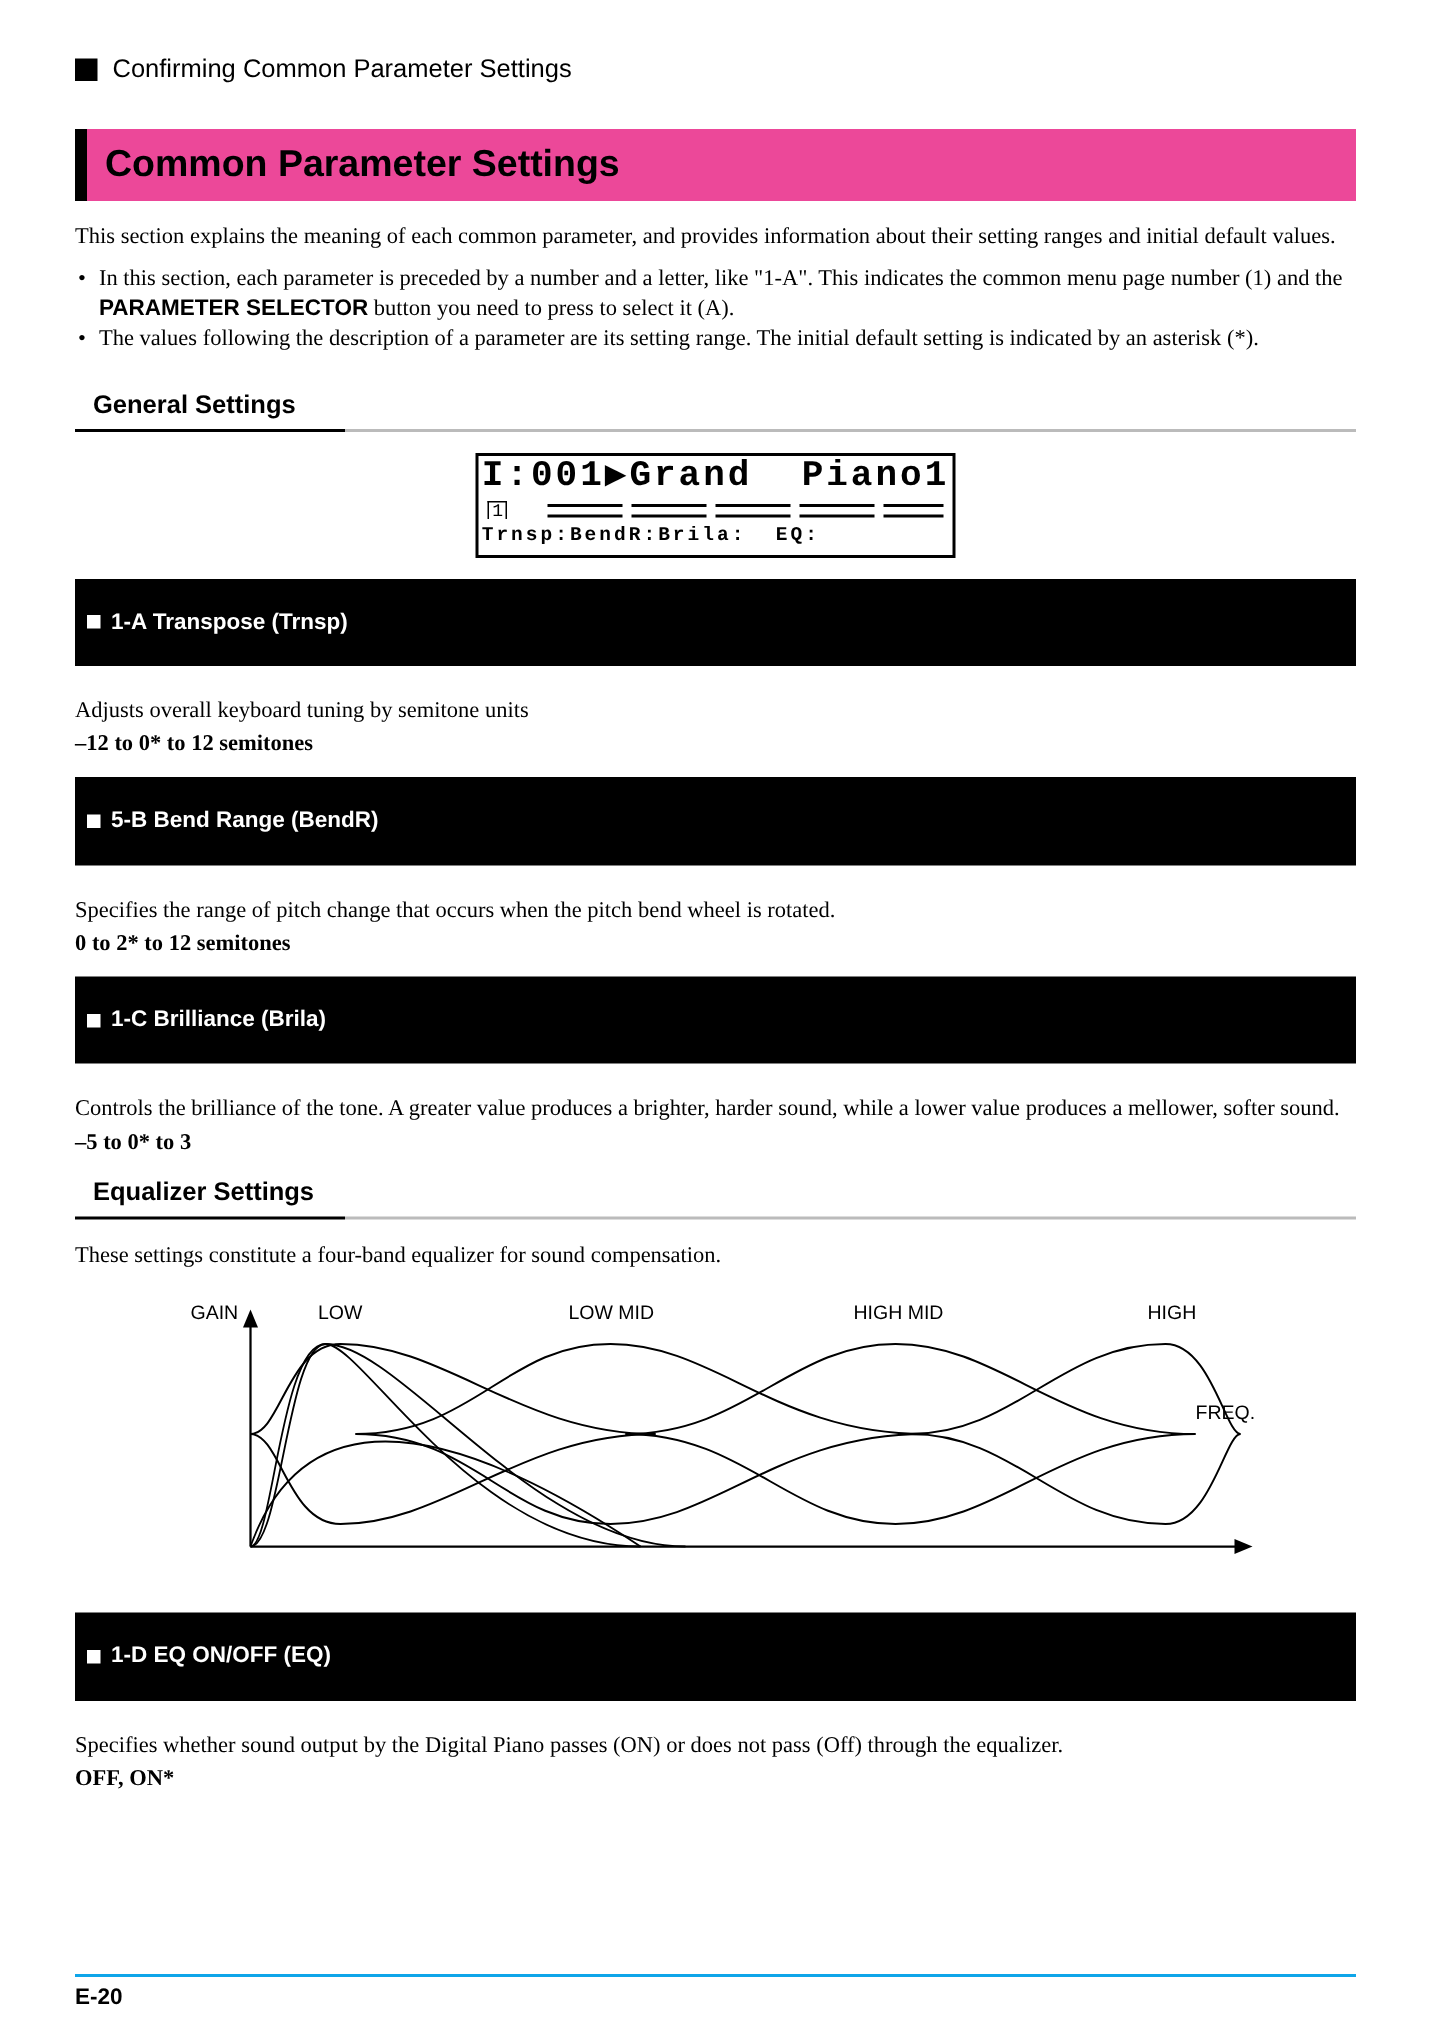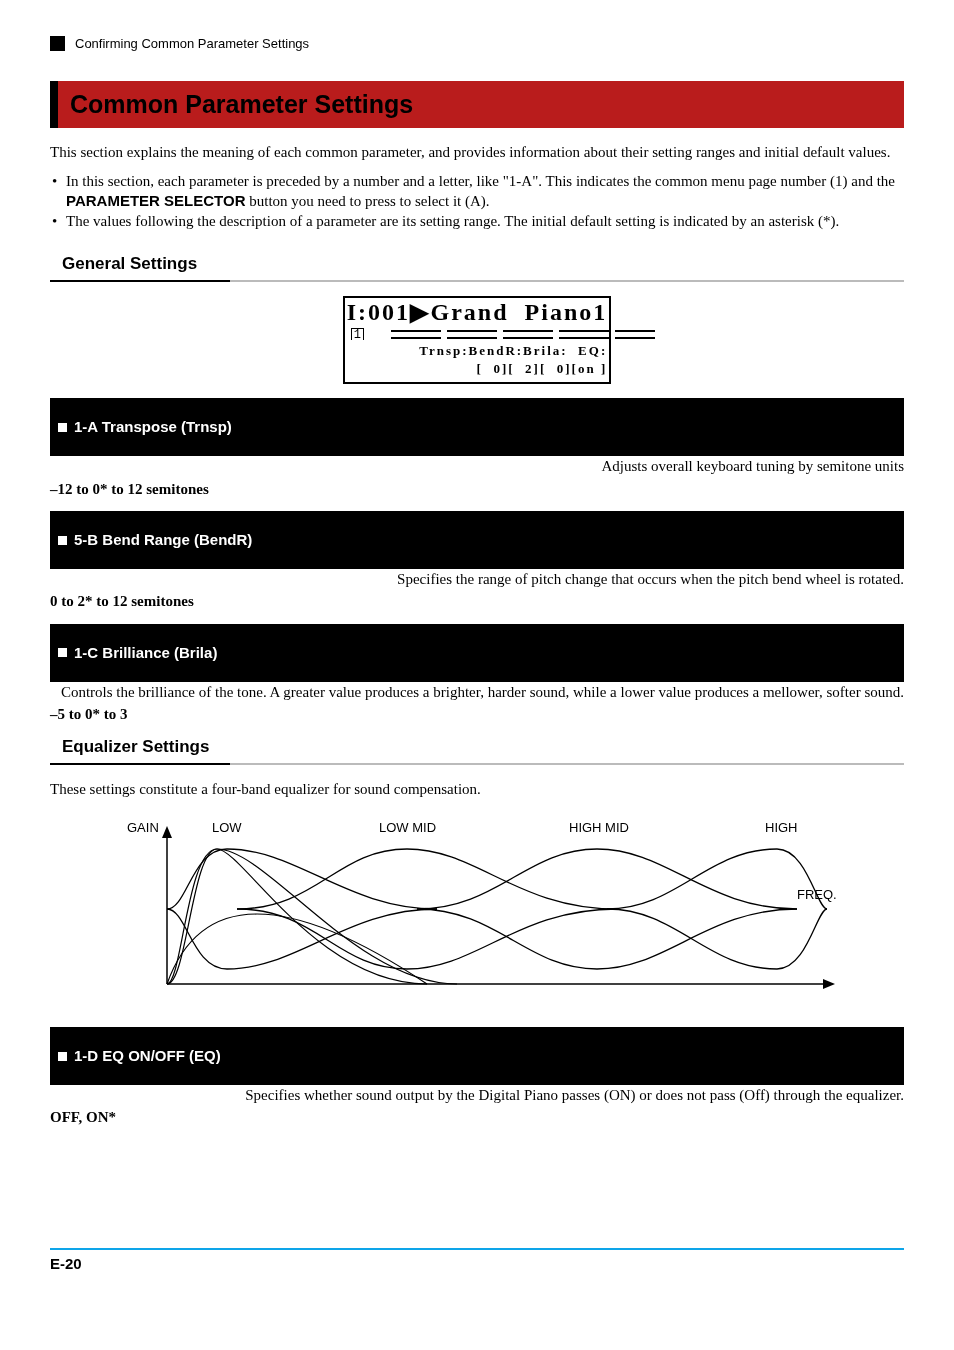--- a/index.html
+++ b/index.html
@@ -10,31 +10,31 @@
     background: #fff;
     width: 954px;
     margin: 0 auto;
     padding: 35px 50px 40px 50px;
     line-height: 1.35;
   }
   .top-header {
     display: flex;
     align-items: center;
     font-family: Arial, Helvetica, sans-serif;
-    font-size: 13px;
+    font-size: 17px;
     margin-bottom: 28px;
   }
   .top-header .black-box {
     width: 15px;
     height: 15px;
     background: #000;
     margin-right: 10px;
   }
   .main-title {
-    background: #b91c1c;
+    background: #ec4899;
     border-left: 8px solid #000;
     font-family: Arial, Helvetica, sans-serif;
     font-weight: bold;
     font-size: 25px;
     padding: 7px 10px 7px 12px;
     margin-bottom: 14px;
   }
   .intro { margin-bottom: 8px; }
   .bullets { margin-bottom: 22px; }
   .bullet-row { display: flex; }
@@ -52,26 +52,25 @@
     background: linear-gradient(to right, #000 0, #000 180px, #bbb 180px, #bbb 100%);
   }
   .lcd-wrap { text-align: center; margin: 0 0 14px 0; }
   .lcd {
     display: inline-block;
     border: 2px solid #000;
     padding: 2px;
     text-align: left;
   }
   .lcd-line {
-    font-family: Liberation Serif, serif;
+    font-family: Liberation Mono, monospace;
     font-weight: bold;
     letter-spacing: 2px;
     white-space: pre;
     line-height: 1;
-    text-align: right;
   }
   .lcd-big { font-size: 24px; height: 26px; }
   .lcd-small { font-size: 13px; height: 18px; }
   .lcd-bar {
     height: 14px;
     position: relative;
     margin: 2px 0;
   }
   .lcd-bar .pg {
     position: absolute;
@@ -103,21 +102,21 @@
     align-items: center;
     margin-top: 6px;
   }
   .black-bar .sq {
     display: inline-block;
     width: 9px;
     height: 9px;
     background: #fff;
     margin-right: 7px;
   }
-  .desc { margin-top: 0; text-align: right; }
+  .desc { margin-top: 20px; }
   .range { font-weight: bold; margin-top: 2px; margin-bottom: 12px; }
   .eq-desc { margin-bottom: 14px; }
   .eq-svg-wrap { text-align: center; margin-bottom: 18px; }
   .footer {
     border-top: 2px solid #0ea5e9;
     margin-top: 120px;
     padding-top: 4px;
     font-family: Arial, Helvetica, sans-serif;
     font-weight: bold;
     font-size: 15px;
@@ -159,21 +158,20 @@
     <div class="lcd-line lcd-big">I:001▶Grand  Piano1</div>
     <div class="lcd-bar">
       <span class="pg" style="left:4px;">1</span>
       <span class="seg" style="left:44px; width:50px;"></span>
       <span class="seg" style="left:100px; width:50px;"></span>
       <span class="seg" style="left:156px; width:50px;"></span>
       <span class="seg" style="left:212px; width:50px;"></span>
       <span class="seg" style="left:268px; width:40px;"></span>
     </div>
     <div class="lcd-line lcd-small">Trnsp:BendR:Brila:  EQ:</div>
-    <div class="lcd-line lcd-small">[  0][  2][  0][on ]</div>
   </div>
 </div>
 
 <div class="black-bar">
   <span class="sq"></span>
   <span>1-A Transpose (Trnsp)</span>
 </div>
 <p class="desc">Adjusts overall keyboard tuning by semitone units</p>
 <p class="range">–12 to 0* to 12 semitones</p>
 

